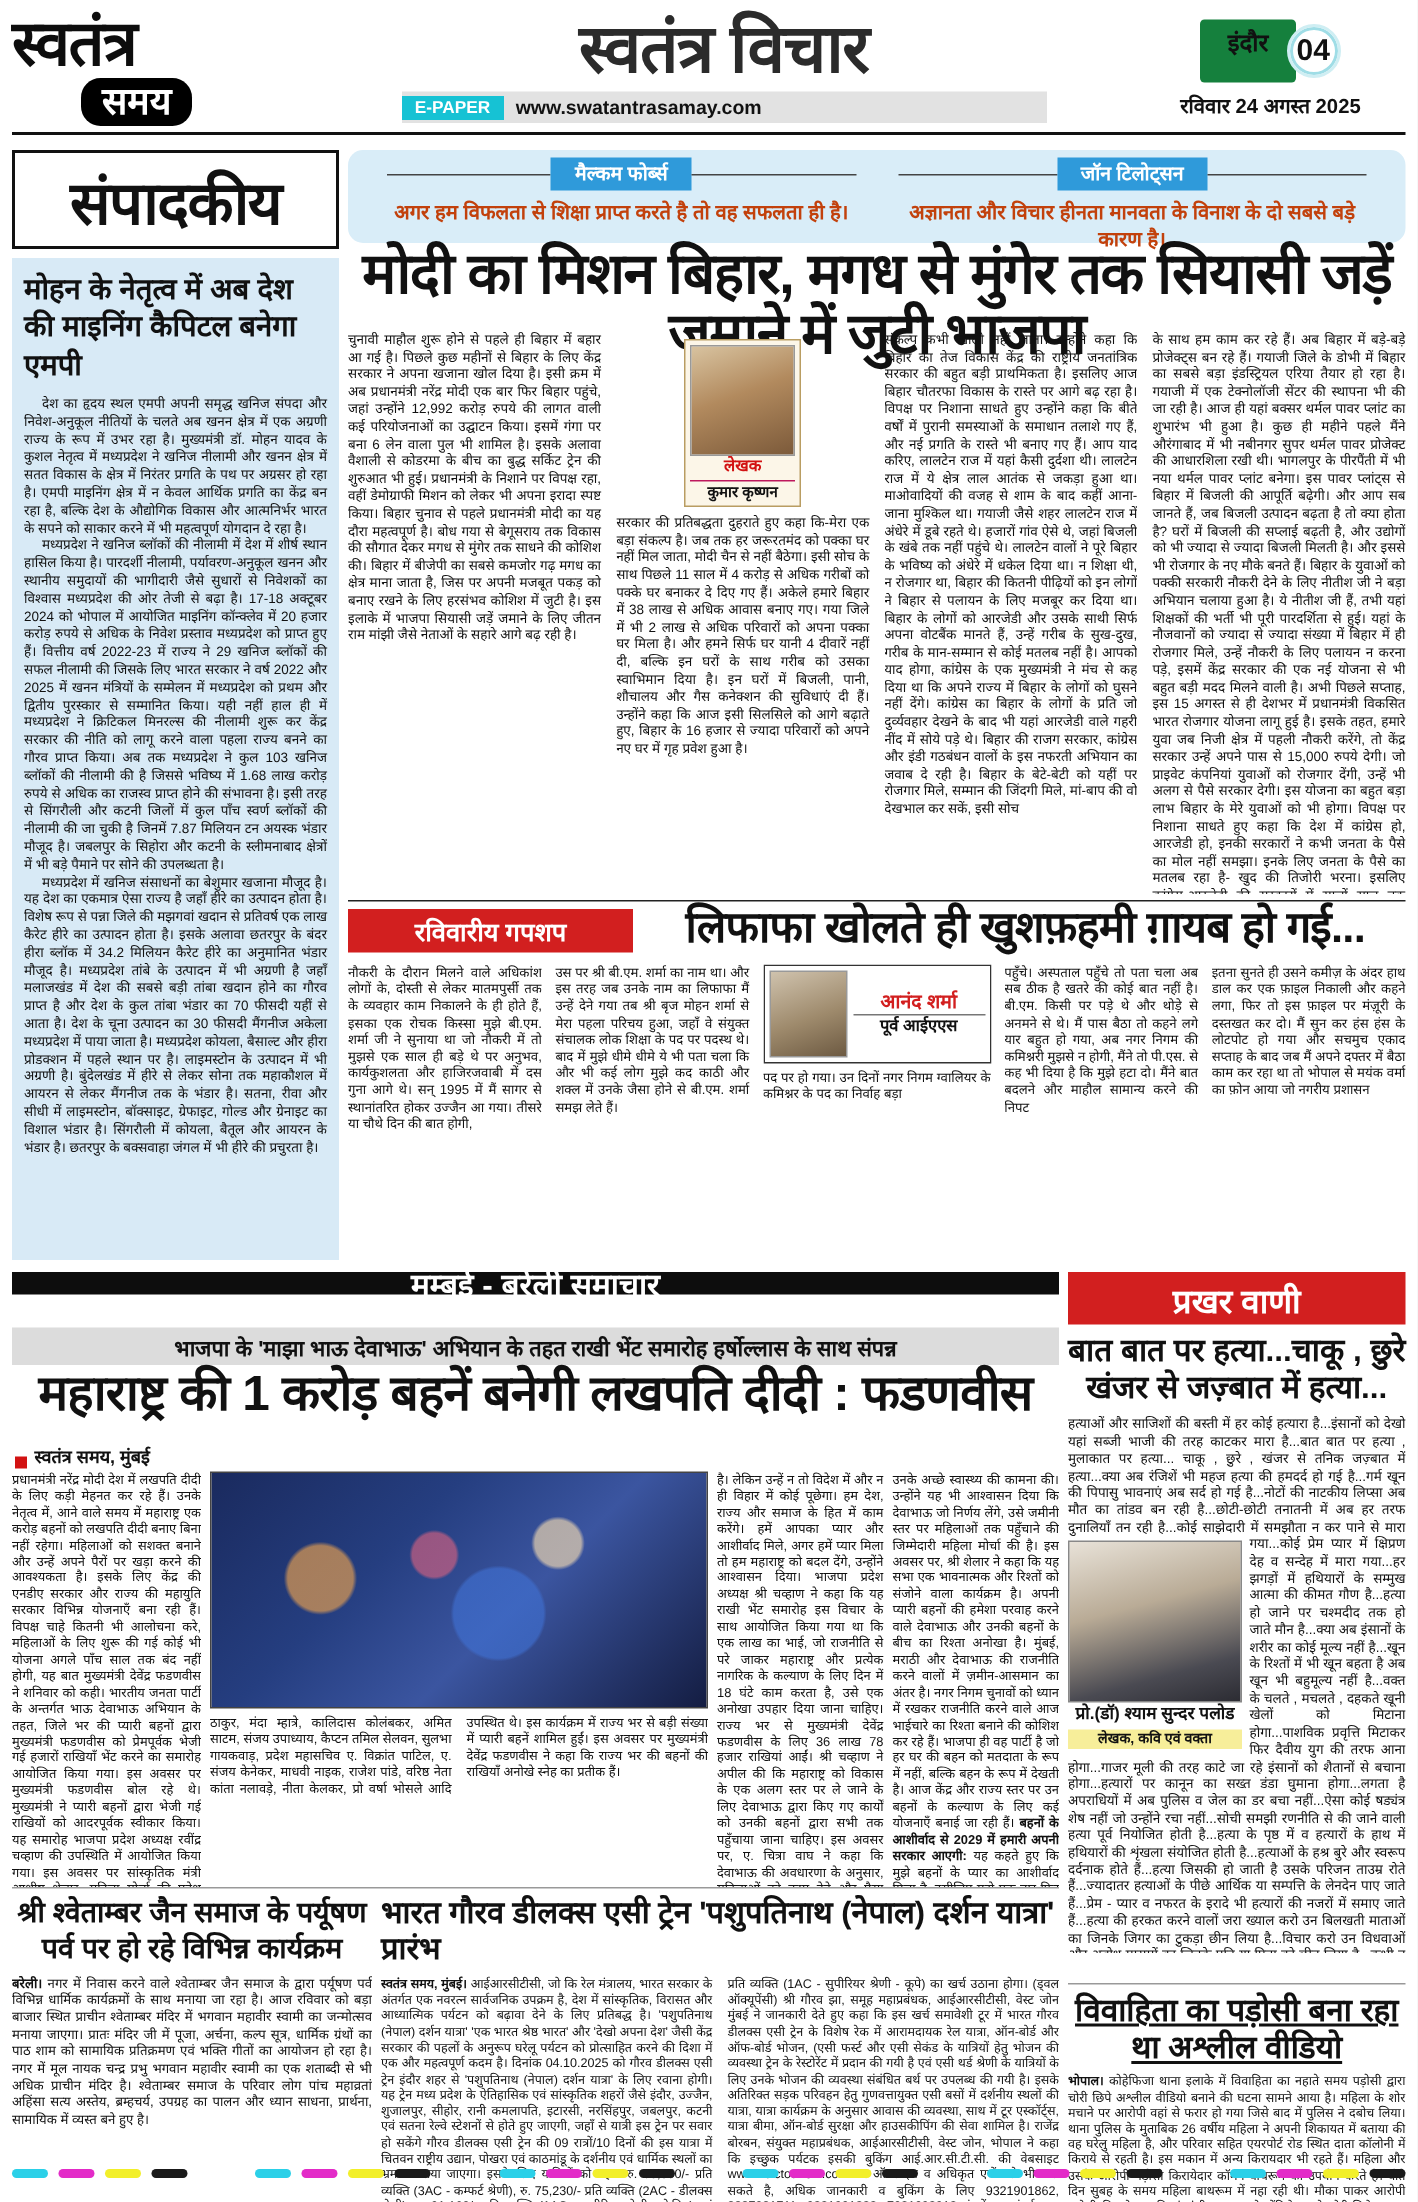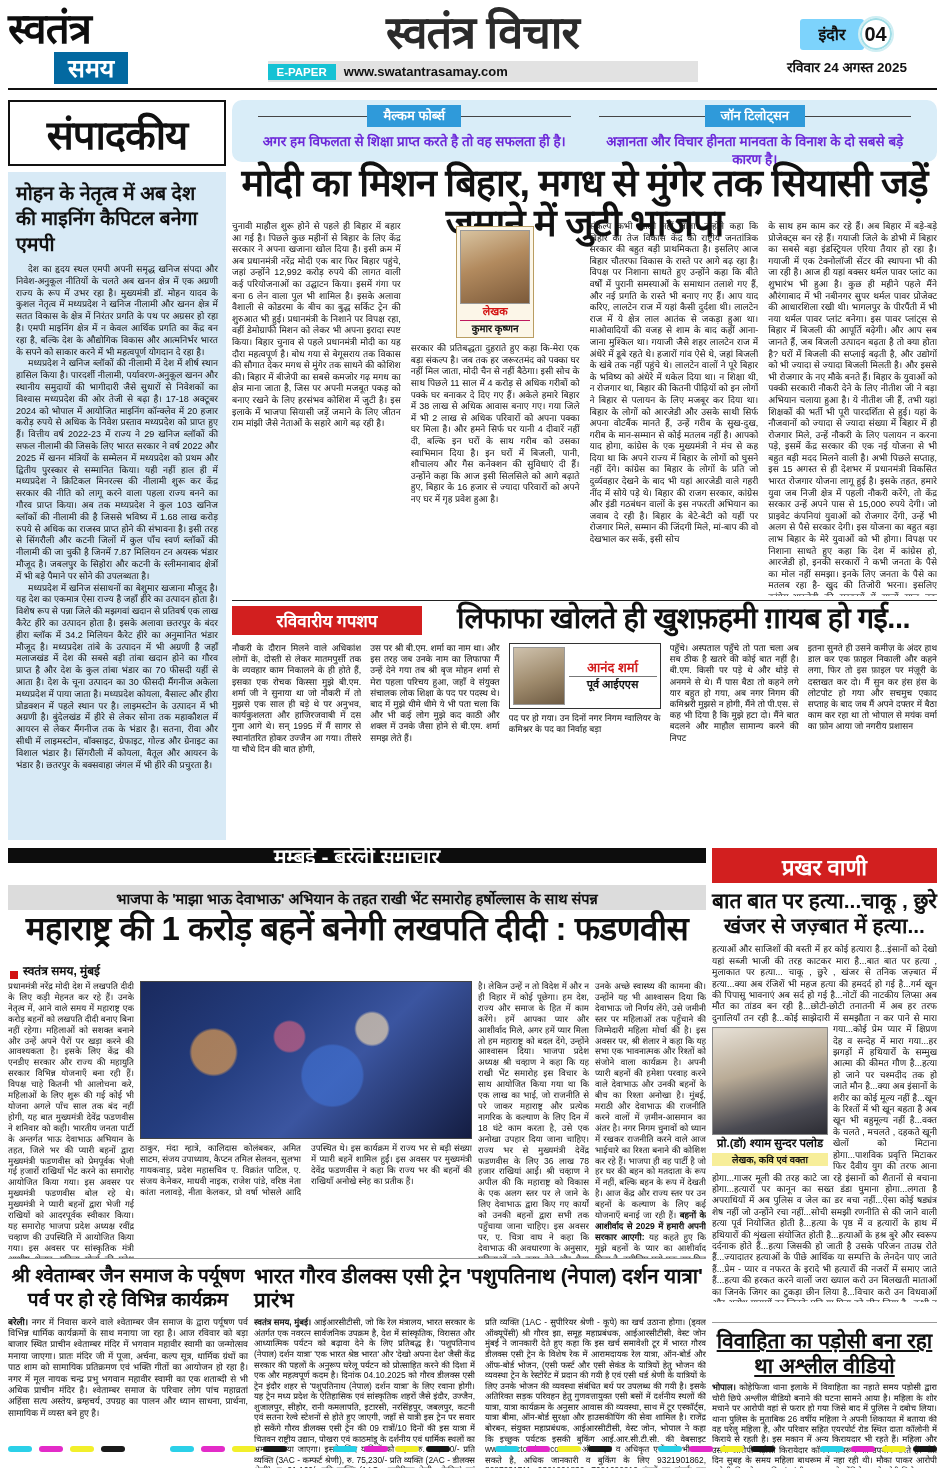--- a/index.html
+++ b/index.html
@@ -5,48 +5,48 @@
   * { margin:0; padding:0; box-sizing:border-box; }
   html,body { background:#f2f2f2; }
   body { font-family:"Liberation Sans","DejaVu Sans",sans-serif; color:#111; }
   .page { position:relative; width:945px; height:1468px; margin:0 auto; background:#ffffff; overflow:hidden; }
   .abs { position:absolute; }
 
   
   .header { left:8px; top:6px; width:929px; height:80px; display:flex; align-items:center; }
   .logo { width:200px; }
   .logo .brand-top { font-size:42px; font-weight:800; line-height:1; color:#0d0d0d; letter-spacing:-1px; }
-  .logo .brand-bottom { display:inline-block; margin-left:46px; margin-top:2px; background:#0369a1; color:#fff; font-size:25px; font-weight:800; padding:1px 14px; line-height:1.2; }
+  .logo .brand-bottom { display:inline-block; margin-left:46px; margin-top:2px; background:#000000; color:#fff; font-size:25px; font-weight:800; padding:1px 14px; line-height:1.2;border-radius:13px; }
   .mast { flex:1; text-align:center; }
   .mast .title { font-size:45px; font-weight:800; color:#2b2b2b; line-height:1; letter-spacing:-1px; }
   .mast .strip { margin:6px auto 0; width:430px; height:21px; background:#e2e2e2; display:flex; align-items:center; }
   .mast .chip { background:#16c2d4; color:#fff; font-weight:700; font-size:11.5px; padding:2px 9px; }
   .mast .url { font-weight:700; font-size:13px; margin-left:8px; color:#111; }
   .edition { width:180px; text-align:center; }
   .badge-row { display:flex; align-items:center; justify-content:center; }
-  .city-badge { background:#7dd3fc; font-size:16px; font-weight:800; padding:4px 18px 5px; border-radius:3px; }
+  .city-badge { background:#15803d; font-size:16px; font-weight:800; padding:4px 18px 16px; border-radius:3px; }
   .page-circle { width:36px; height:36px; background:#fff; border:2px solid #cfeef3; border-radius:50%; margin-left:-6px; display:flex; align-items:center; justify-content:center; font-size:20px; font-weight:800; box-shadow:0 0 0 2px #9fdde6 inset; }
   .edition .date { margin-top:6px; font-size:13.5px; font-weight:800; }
   .header-rule { left:8px; top:88px; width:929px; height:2px; background:#111; }
 
   
   .edit-col { left:8px; top:100px; width:218px; }
   .edit-label-box { border:2px solid #111; background:#fff; height:66px; display:flex; align-items:center; justify-content:center; margin-bottom:6px; }
   .edit-label-box span { font-size:40px; font-weight:800; letter-spacing:-1px; }
   .edit-panel { background:#d8eaf6; padding:9px 8px; height:668px; overflow:hidden; }
   .edit-headline { font-size:19.5px; font-weight:800; line-height:1.3; margin-bottom:7px; }
   .edit-body p { font-size:9px; line-height:11.8px; text-align:justify; text-indent:12px; }
 
   
   .quotes { left:232px; top:100px; width:705px; height:62px; background:#d9edf8; border-radius:10px; display:flex; padding:5px 12px 2px; }
   .quote { flex:1; padding:0 14px; }
   .quote .label-row { display:flex; align-items:center; }
   .quote .label-row::before, .quote .label-row::after { content:""; flex:1; border-top:1px solid #444; }
   .quote .qlabel { background:#2f9ada; color:#fff; font-size:13px; font-weight:800; padding:1px 16px 3px; }
-  .quote .qtext { margin-top:5px; text-align:center; font-size:13.5px; font-weight:700; color:#6d28d9; }
+  .quote .qtext { margin-top:5px; text-align:center; font-size:13.5px; font-weight:700; color:#c2410c; }
 
   
   .lead-headline { left:232px; top:164px; width:705px; text-align:center; font-size:38px; font-weight:800; line-height:1.05; letter-spacing:-1px; }
   .lead-body { left:232px; top:221px; width:705px; height:375px; display:flex; gap:10px; }
   .lcol { flex:1; font-size:9px; line-height:11.6px; text-align:justify; overflow:hidden; }
   .author-card { width:78px; margin:5px auto; border:1px solid #b99d62; background:#fcf6e8; padding:3px; text-align:center; }
   .author-card .ph { width:100%; height:74px; background:linear-gradient(160deg,#d8c3a0 0%,#b28a5e 45%,#7c5a3a 100%); border:1px solid #999; }
   .author-card .lbl { color:#d21212; font-size:11px; font-weight:800; margin-top:2px; }
   .author-card .nm { font-size:10px; font-weight:800; border-top:1px solid #be185d; margin-top:2px; padding-top:2px; }
 

